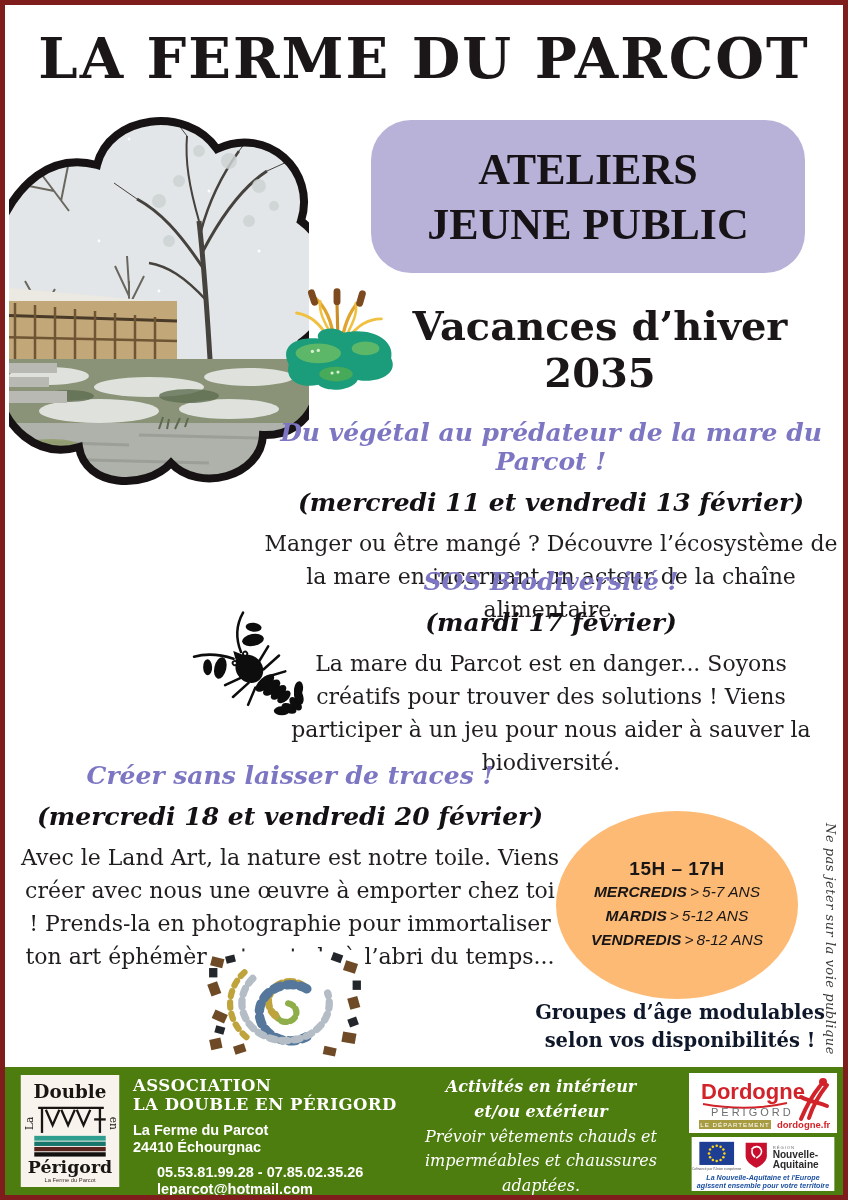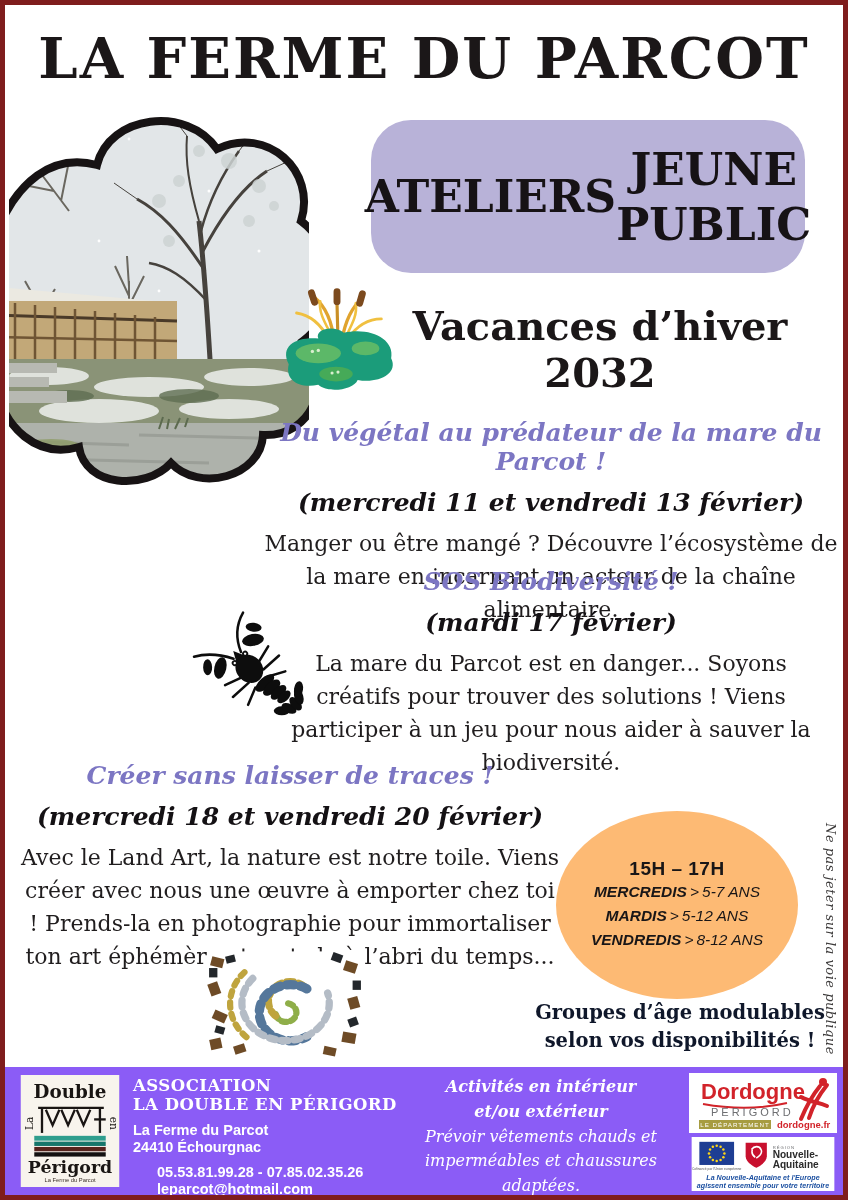--- a/index.html
+++ b/index.html
@@ -5,22 +5,22 @@
   html,body{margin:0;padding:0;background:#fff;}
   .page{position:relative;width:848px;height:1200px;box-sizing:border-box;
         border:5px solid #7f1d1d;background:#fff;overflow:hidden;
         font-family:"DejaVu Serif",serif;color:#1b1718;}
   .abs{position:absolute;}
 
   .main-title{top:20px;left:0;right:0;text-align:center;font-weight:bold;
               font-size:56px;letter-spacing:2px;color:#1b1718;}
 
   .badge{top:115px;left:366px;width:434px;height:153px;background:#b8b2d8;
-         border-radius:40px;display:flex;flex-direction:row;justify-content:center;
-         align-items:center;text-align:center;}
+         border-radius:40px;display:flex;flex-direction:column;justify-content:center;
+         align-items:center;text-align:center;font-family:Liberation Serif, serif;}
   .badge div{font-weight:bold;font-size:44px;line-height:1.25;color:#161215;}
 
   .season{top:297px;left:392px;width:406px;text-align:center;font-weight:bold;
           font-size:40px;line-height:1.18;color:#1b1718;}
 
   .section{text-align:center;}
   .sec-title{font-style:italic;font-weight:bold;color:#7c76c3;font-size:25px;margin:0 0 12px 0;}
   .sec-date{font-style:italic;font-weight:bold;color:#141114;font-size:25px;margin:0 0 10px 0;}
   .sec-body{font-size:22px;line-height:1.5;color:#201d1e;margin:0;}
 
@@ -41,21 +41,21 @@
   .sched-row{font-style:italic;font-size:15.5px;line-height:1.55;}
   .sched-row .day{font-weight:bold;}
   .sched-row .sep{font-weight:normal;padding:0 3px;}
 
   .groups-note{top:994px;left:530px;width:290px;text-align:center;font-weight:bold;
                font-size:19.5px;line-height:1.45;color:#0f172a;}
 
   .side-note{top:818px;left:818px;height:235px;writing-mode:vertical-rl;
              font-style:italic;font-size:13px;color:#3c3a3a;letter-spacing:.5px;}
 
-  .footer{left:0;right:0;bottom:0;height:128px;background:#8b5cf6;}
+  .footer{left:0;right:0;bottom:0;height:128px;background:#4d7c0f;}
   .logo-double{position:absolute;left:14px;top:8px;width:102px;height:112px;}
   .assoc{position:absolute;left:128px;top:9px;color:#fff;}
   .assoc .l1,.assoc .l2{font-weight:bold;font-size:16.5px;line-height:1.18;letter-spacing:.5px;}
   .assoc .addr{font-family:"Liberation Sans",sans-serif;font-weight:bold;font-size:14.5px;
                line-height:1.2;margin-top:7px;}
   .assoc .tel{font-family:"Liberation Sans",sans-serif;font-weight:bold;font-size:14.5px;
               line-height:1.2;margin-top:7px;margin-left:24px;}
   .foot-center{position:absolute;left:392px;top:8px;width:288px;text-align:center;color:#fff;
                font-size:16px;line-height:1.55;}
   .foot-center .b{font-style:italic;font-weight:bold;}
@@ -189,21 +189,21 @@
     <g fill="#d9efcf">
       <circle cx="40" cy="65" r="1.7"></circle>
         <circle cx="46" cy="64" r="1.7"></circle>
       <circle cx="60" cy="87" r="1.6"></circle>
         <circle cx="66" cy="86" r="1.6"></circle>
     </g>
   </svg>
 
   <div class="abs season">
     <div>Vacances d’hiver</div>
-    <div>2032</div>
+    <div>2035</div>
   </div>
 
   <div class="abs section section1">
     <p class="sec-title">Du végétal au prédateur de la mare du Parcot !</p>
     <p class="sec-date">(mercredi 11 et vendredi 13 février)</p>
     <p class="sec-body">Manger ou être mangé ? Découvre l’écosystème de la mare en incarnant un acteur de la chaîne alimentaire.</p>
   </div>
 
   <div class="abs section section2">
     <p class="sec-title">SOS Biodiversité !</p>

